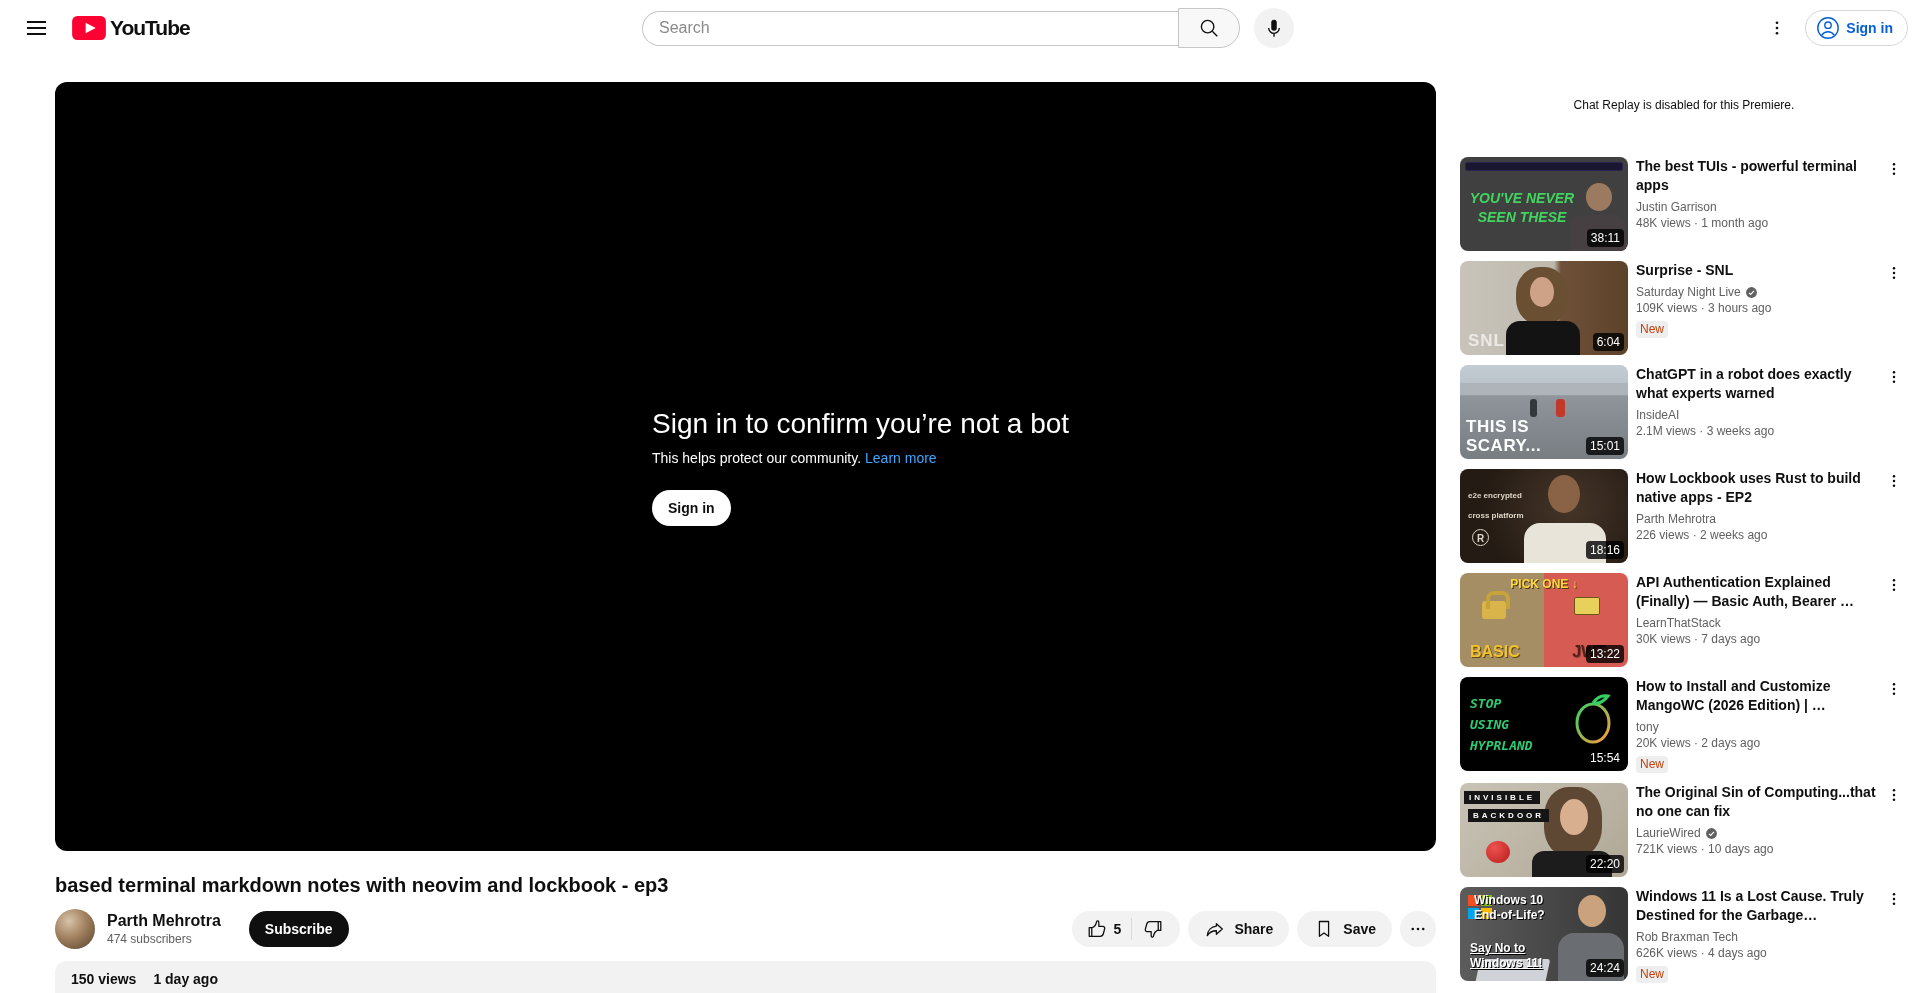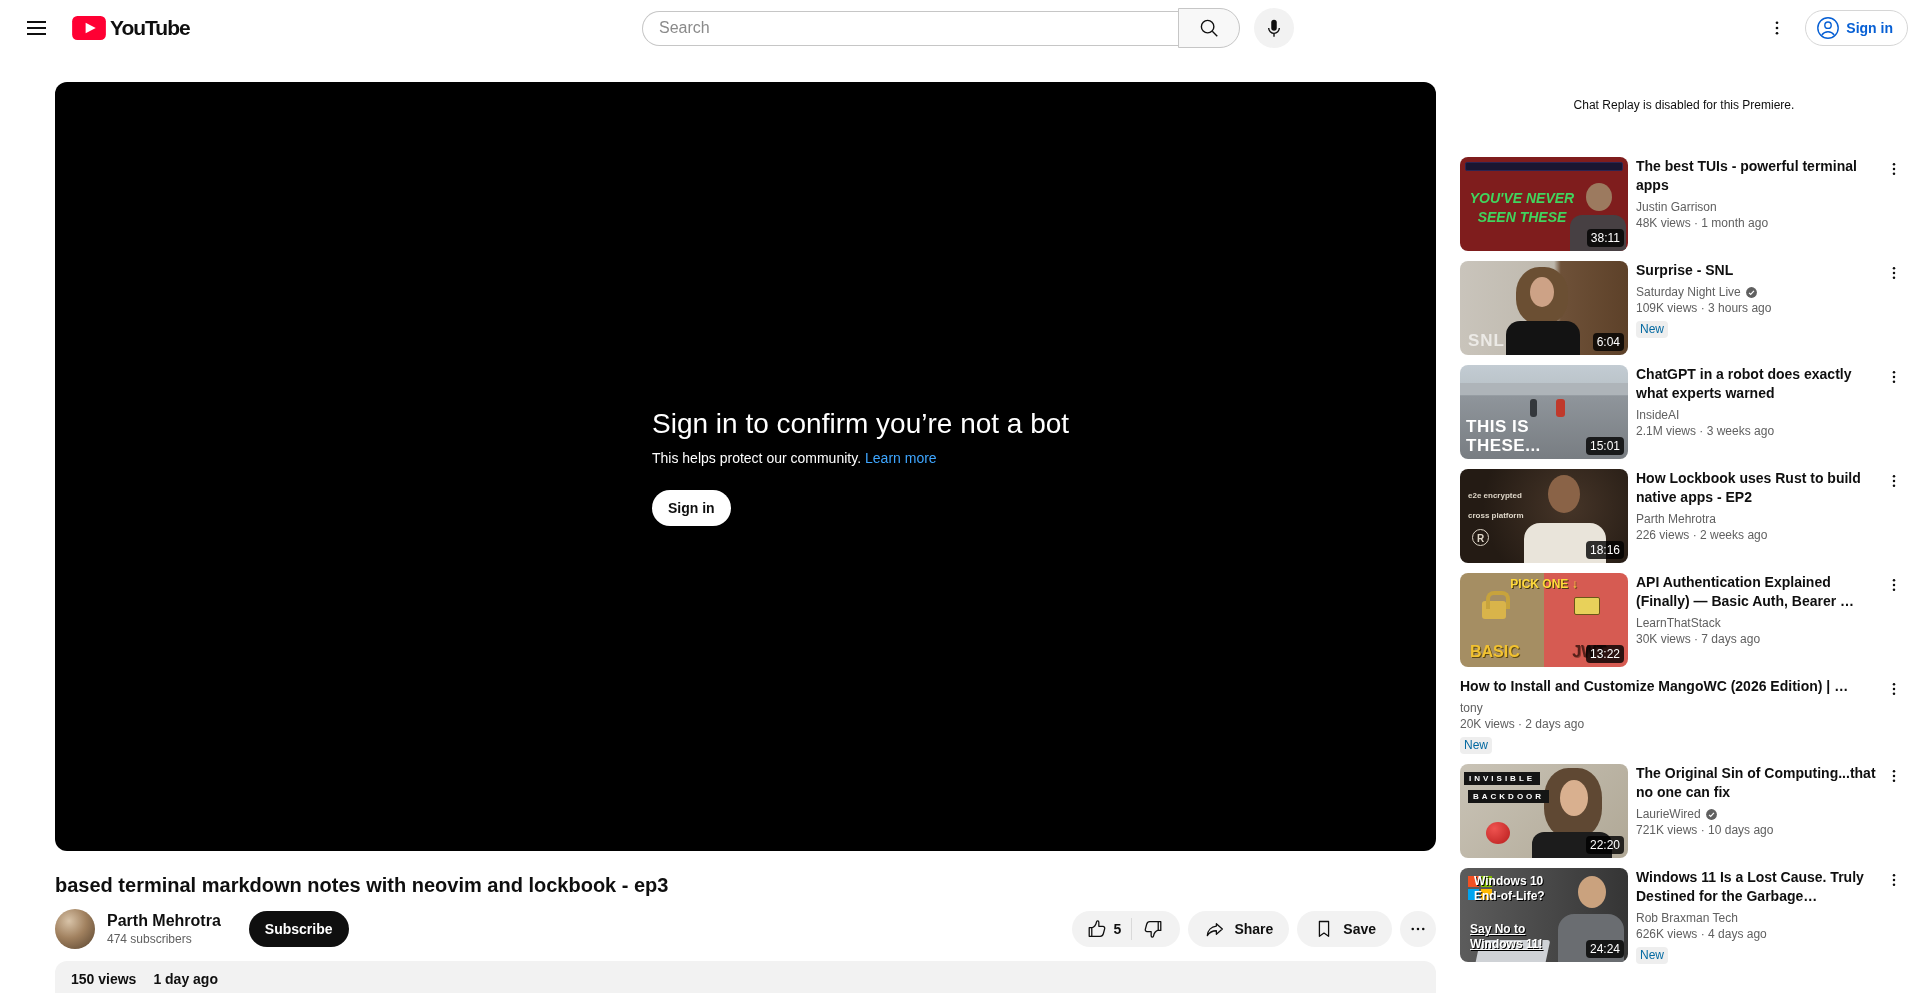--- a/index.html
+++ b/index.html
@@ -79,26 +79,26 @@
   .th { position:relative; width:168px; height:94px; border-radius:8px; overflow:hidden;
     flex:none; background:#000; cursor:pointer; }
   .dur { position:absolute; right:4px; bottom:4px; background:rgba(0,0,0,.8); color:#fff;
     font-size:12px; font-weight:500; line-height:16px; padding:1px 4px; border-radius:4px; }
   .vmeta { min-width:0; padding-top:0; }
   .vtitle { font-size:14px; font-weight:600; line-height:19px; cursor:pointer;
     display:-webkit-box; -webkit-line-clamp:2; -webkit-box-orient:vertical; overflow:hidden; }
   .vchan { margin-top:4px; font-size:12px; color:#606060; line-height:16px; cursor:pointer;
     display:flex; align-items:center; gap:4px; }
   .vstats { font-size:12px; color:#606060; line-height:16px; }
-  .newbadge { display:inline-block; margin-top:5px; background:#eee; color:#0369a1;
+  .newbadge { display:inline-block; margin-top:5px; background:#eee; color:#c2410c;
     font-size:12px; line-height:17px; padding:0 4px; border-radius:4px; }
 
   
   .th .decor { position:absolute; }
-  .th1 { background:#7f1d1d; }
+  .th1 { background:#404040; }
   .th1 .bar { top:5px; left:5px; width:158px; height:9px; background:#191631; border:1px solid #2c2450; border-radius:2px; }
   .th1 .txt { left:4px; top:32px; width:116px; text-align:center; color:#41d45e; font-weight:800;
     font-style:italic; font-size:14px; line-height:19px; }
   .th1 .head { right:16px; top:26px; width:26px; height:28px; border-radius:50%; background:#9c7a5f; }
   .th1 .body { right:2px; bottom:0; width:56px; height:36px; border-radius:12px 12px 0 0; background:#474043; }
 
   .th2 { background:linear-gradient(90deg,#c9c4bb 0%,#beb8ad 56%,#6e5138 60%,#5d4129 100%); }
   .th2 .hair { left:56px; top:6px; width:52px; height:58px; border-radius:45%; background:#6b4f33; }
   .th2 .face { left:70px; top:16px; width:24px; height:30px; border-radius:50%; background:#cda286; }
   .th2 .body { left:46px; bottom:0; width:74px; height:34px; border-radius:14px 14px 0 0; background:#131313; }
@@ -355,21 +355,21 @@
             <circle cx="12" cy="19" r="1.9"></circle>
           </svg>
       </button>
     </div>
 
     <div class="vitem">
       <div class="th th3">
         <div class="decor bld"></div>
         <div class="decor guy"></div>
         <div class="decor bot"></div>
-        <div class="decor txt"><span>THIS IS</span><br><span>THESE...</span></div>
+        <div class="decor txt"><span>THIS IS</span><br><span>SCARY...</span></div>
         <span class="dur">15:01</span>
       </div>
       <div class="vmeta">
         <div class="vtitle">ChatGPT in a robot does exactly what experts warned</div>
         <div class="vchan">
             <span>InsideAI</span>
           </div>
         <div class="vstats">2.1M views · 3 weeks ago</div>
       </div>
       <button class="item-kebab">
@@ -425,20 +425,36 @@
       <button class="item-kebab">
         <svg width="16" height="16" viewBox="0 0 24 24" fill="#0f0f0f">
             <circle cx="12" cy="5" r="1.9"></circle>
             <circle cx="12" cy="12" r="1.9"></circle>
             <circle cx="12" cy="19" r="1.9"></circle>
           </svg>
       </button>
     </div>
 
     <div class="vitem">
+      <div class="th th6">
+        <div class="decor txt"><span>STOP</span><br><span>USING</span><br><span>HYPRLAND</span></div>
+        <div class="decor mango">
+          <svg width="54" height="60" viewBox="0 0 54 60">
+              <defs>
+                <linearGradient id="mangoGrad" x1="0" y1="0" x2="1" y2="1">
+                  <stop offset="0" stop-color="#35d065"></stop>
+                  <stop offset="1" stop-color="#ff9a3c"></stop>
+                </linearGradient>
+              </defs>
+              <ellipse cx="27" cy="36" rx="16" ry="19" fill="none" stroke="url(#mangoGrad)" stroke-width="3"></ellipse>
+              <path d="M27 16 q6 -9 15 -7 q-7 9 -15 7" fill="none" stroke="#35d065" stroke-width="3"></path>
+            </svg>
+        </div>
+        <span class="dur">15:54</span>
+      </div>
       <div class="vmeta">
         <div class="vtitle">How to Install and Customize MangoWC (2026 Edition) | …</div>
         <div class="vchan">
             <span>tony</span>
           </div>
         <div class="vstats">20K views · 2 days ago</div>
         <span class="newbadge">New</span>
       </div>
       <button class="item-kebab">
         <svg width="16" height="16" viewBox="0 0 24 24" fill="#0f0f0f">

